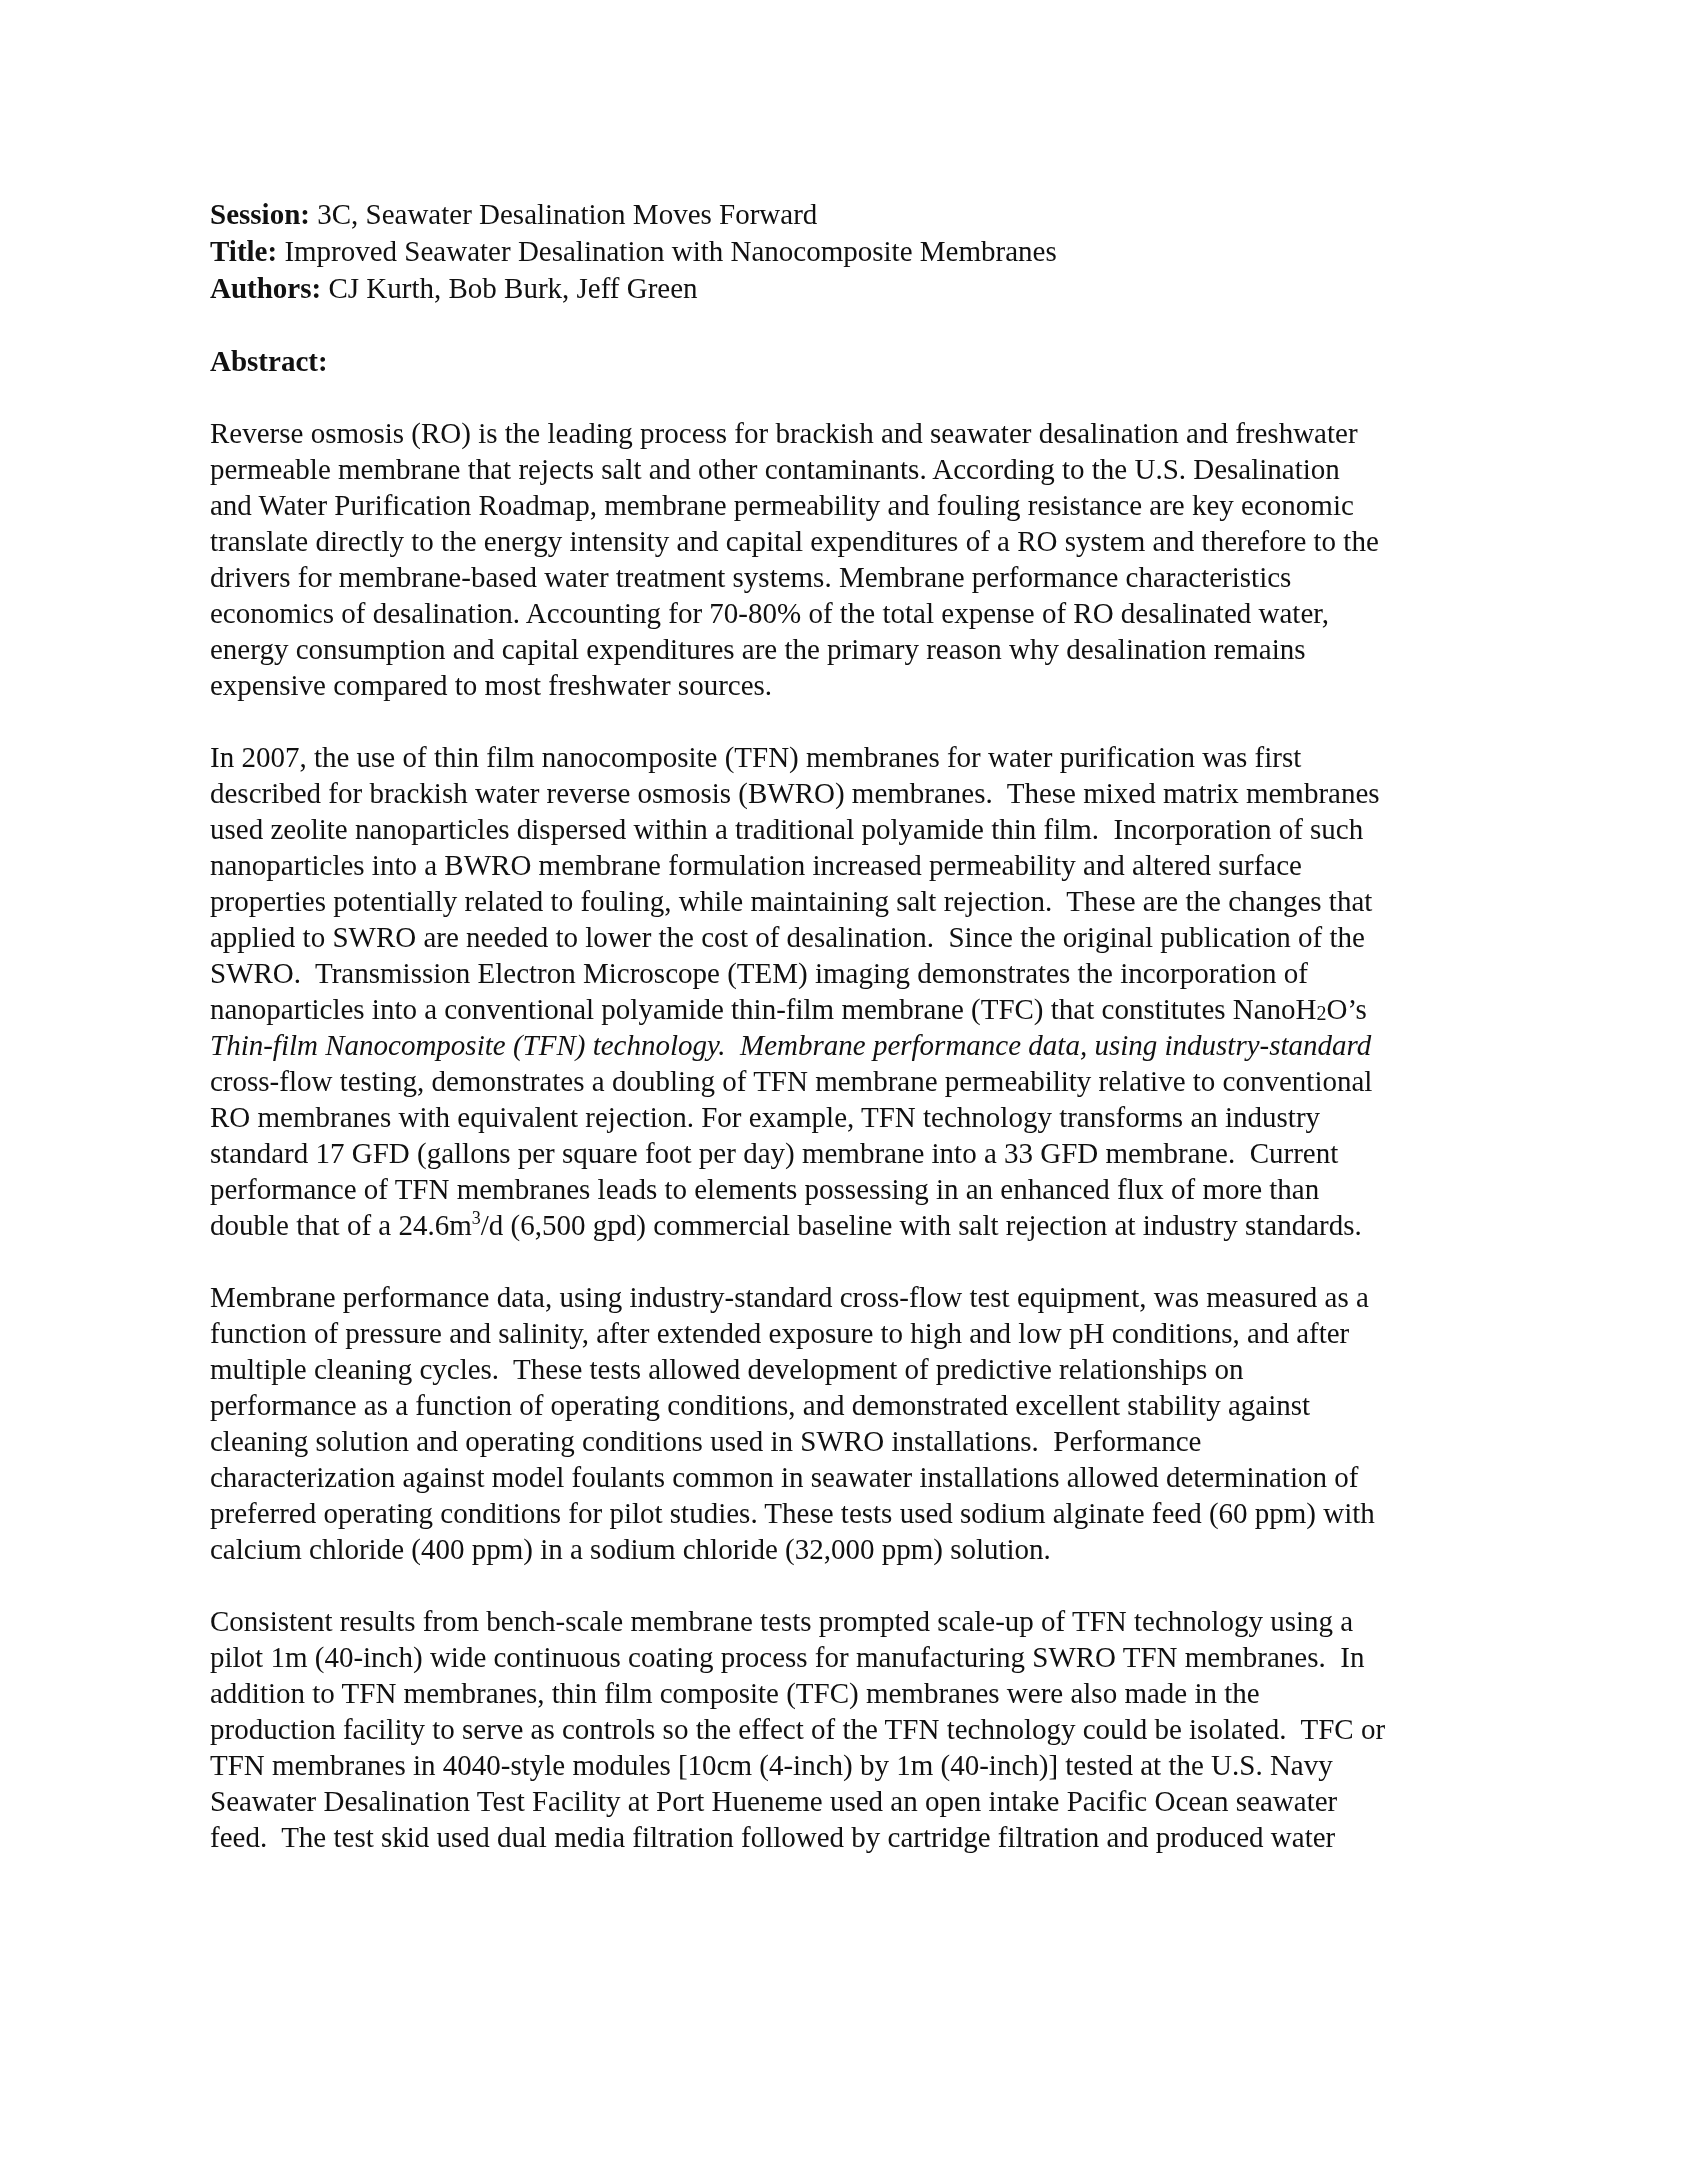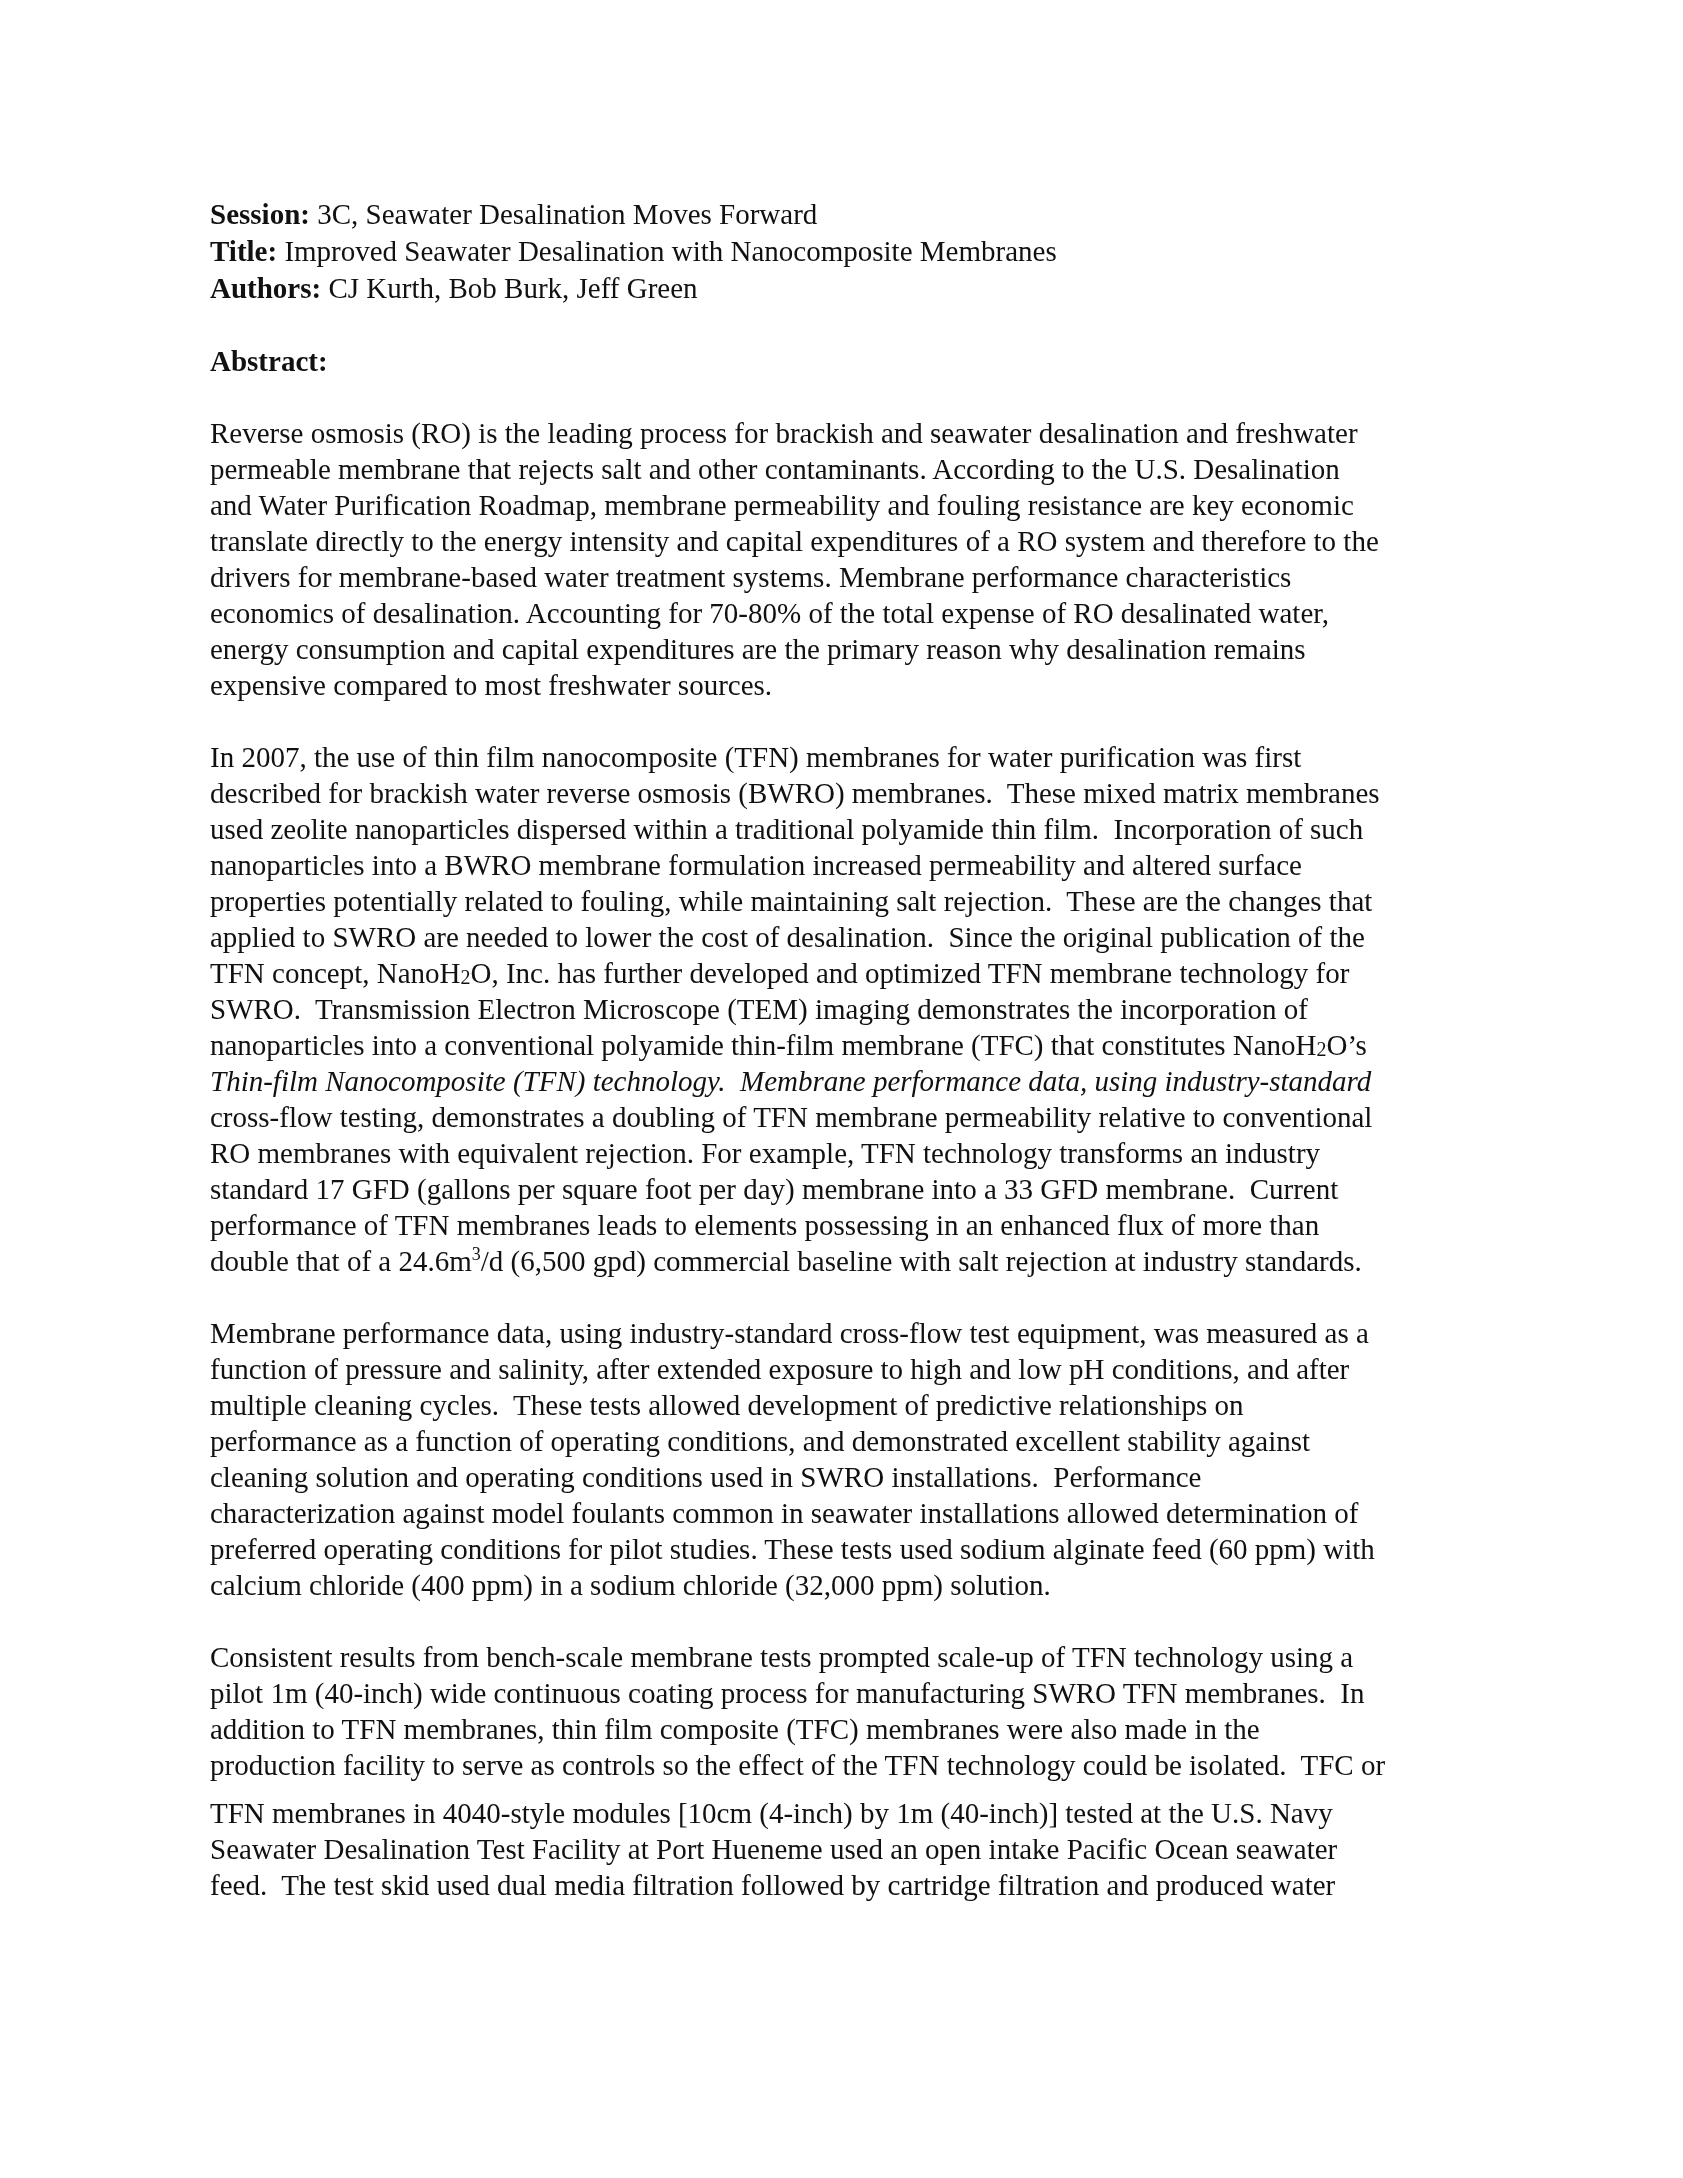--- a/index.html
+++ b/index.html
@@ -99,21 +99,20 @@
 
   <div class="para-gap"></div>
 
   <div class="para">
     <span class="line" style="white-space: pre;">In 2007, the use of thin film nanocomposite (TFN) membranes for water purification was first</span>
     <span class="line" style="white-space: pre;">described for brackish water reverse osmosis (BWRO) membranes.  These mixed matrix membranes</span>
     <span class="line" style="white-space: pre;">used zeolite nanoparticles dispersed within a traditional polyamide thin film.  Incorporation of such</span>
     <span class="line" style="white-space: pre;">nanoparticles into a BWRO membrane formulation increased permeability and altered surface</span>
     <span class="line" style="white-space: pre;">properties potentially related to fouling, while maintaining salt rejection.  These are the changes that</span>
     <span class="line" style="white-space: pre;">applied to SWRO are needed to lower the cost of desalination.  Since the original publication of the</span>
-    <span class="line" style="white-space: pre;"><span style="white-space: pre;">TFN concept, NanoH</span><sub class="h2o">2</sub><span style="white-space: pre;">O, Inc. has further developed and optimized TFN membrane technology for</span></span>
     <span class="line" style="white-space: pre;">SWRO.  Transmission Electron Microscope (TEM) imaging demonstrates the incorporation of</span>
     <span class="line" style="white-space: pre;"><span style="white-space: pre;">nanoparticles into a conventional polyamide thin-film membrane (TFC) that constitutes NanoH</span><sub class="h2o">2</sub><span style="white-space: pre; font-family: Liberation Serif, serif;">O’s</span></span>
     <span class="line" style="white-space: pre; font-style: italic;">Thin-film Nanocomposite (TFN) technology.  Membrane performance data, using industry-standard</span>
     <span class="line" style="white-space: pre;">cross-flow testing, demonstrates a doubling of TFN membrane permeability relative to conventional</span>
     <span class="line" style="white-space: pre;">RO membranes with equivalent rejection. For example, TFN technology transforms an industry</span>
     <span class="line" style="white-space: pre;">standard 17 GFD (gallons per square foot per day) membrane into a 33 GFD membrane.  Current</span>
     <span class="line" style="white-space: pre;">performance of TFN membranes leads to elements possessing in an enhanced flux of more than</span>
     <span class="line" style="white-space: pre;"><span style="white-space: pre;">double that of a 24.6m</span><sup class="cube">3</sup><span style="white-space: pre;">/d (6,500 gpd) commercial baseline with salt rejection at industry standards.</span></span>
   </div>
 
@@ -130,19 +129,19 @@
     <span class="line" style="white-space: pre;">calcium chloride (400 ppm) in a sodium chloride (32,000 ppm) solution.</span>
   </div>
 
   <div class="para-gap"></div>
 
   <div class="para">
     <span class="line" style="white-space: pre;">Consistent results from bench-scale membrane tests prompted scale-up of TFN technology using a</span>
     <span class="line" style="white-space: pre;">pilot 1m (40-inch) wide continuous coating process for manufacturing SWRO TFN membranes.  In</span>
     <span class="line" style="white-space: pre;">addition to TFN membranes, thin film composite (TFC) membranes were also made in the</span>
     <span class="line" style="white-space: pre;">production facility to serve as controls so the effect of the TFN technology could be isolated.  TFC or</span>
-    <span class="line" style="white-space: pre; margin-top: 12px;">TFN membranes in 4040-style modules [10cm (4-inch) by 1m (40-inch)] tested at the U.S. Navy</span>
+    <span class="line" style="white-space: pre;">TFN membranes in 4040-style modules [10cm (4-inch) by 1m (40-inch)] tested at the U.S. Navy</span>
     <span class="line" style="white-space: pre;">Seawater Desalination Test Facility at Port Hueneme used an open intake Pacific Ocean seawater</span>
     <span class="line" style="white-space: pre;">feed.  The test skid used dual media filtration followed by cartridge filtration and produced water</span>
   </div>
 
 </div>
 
 
 </body></html>

